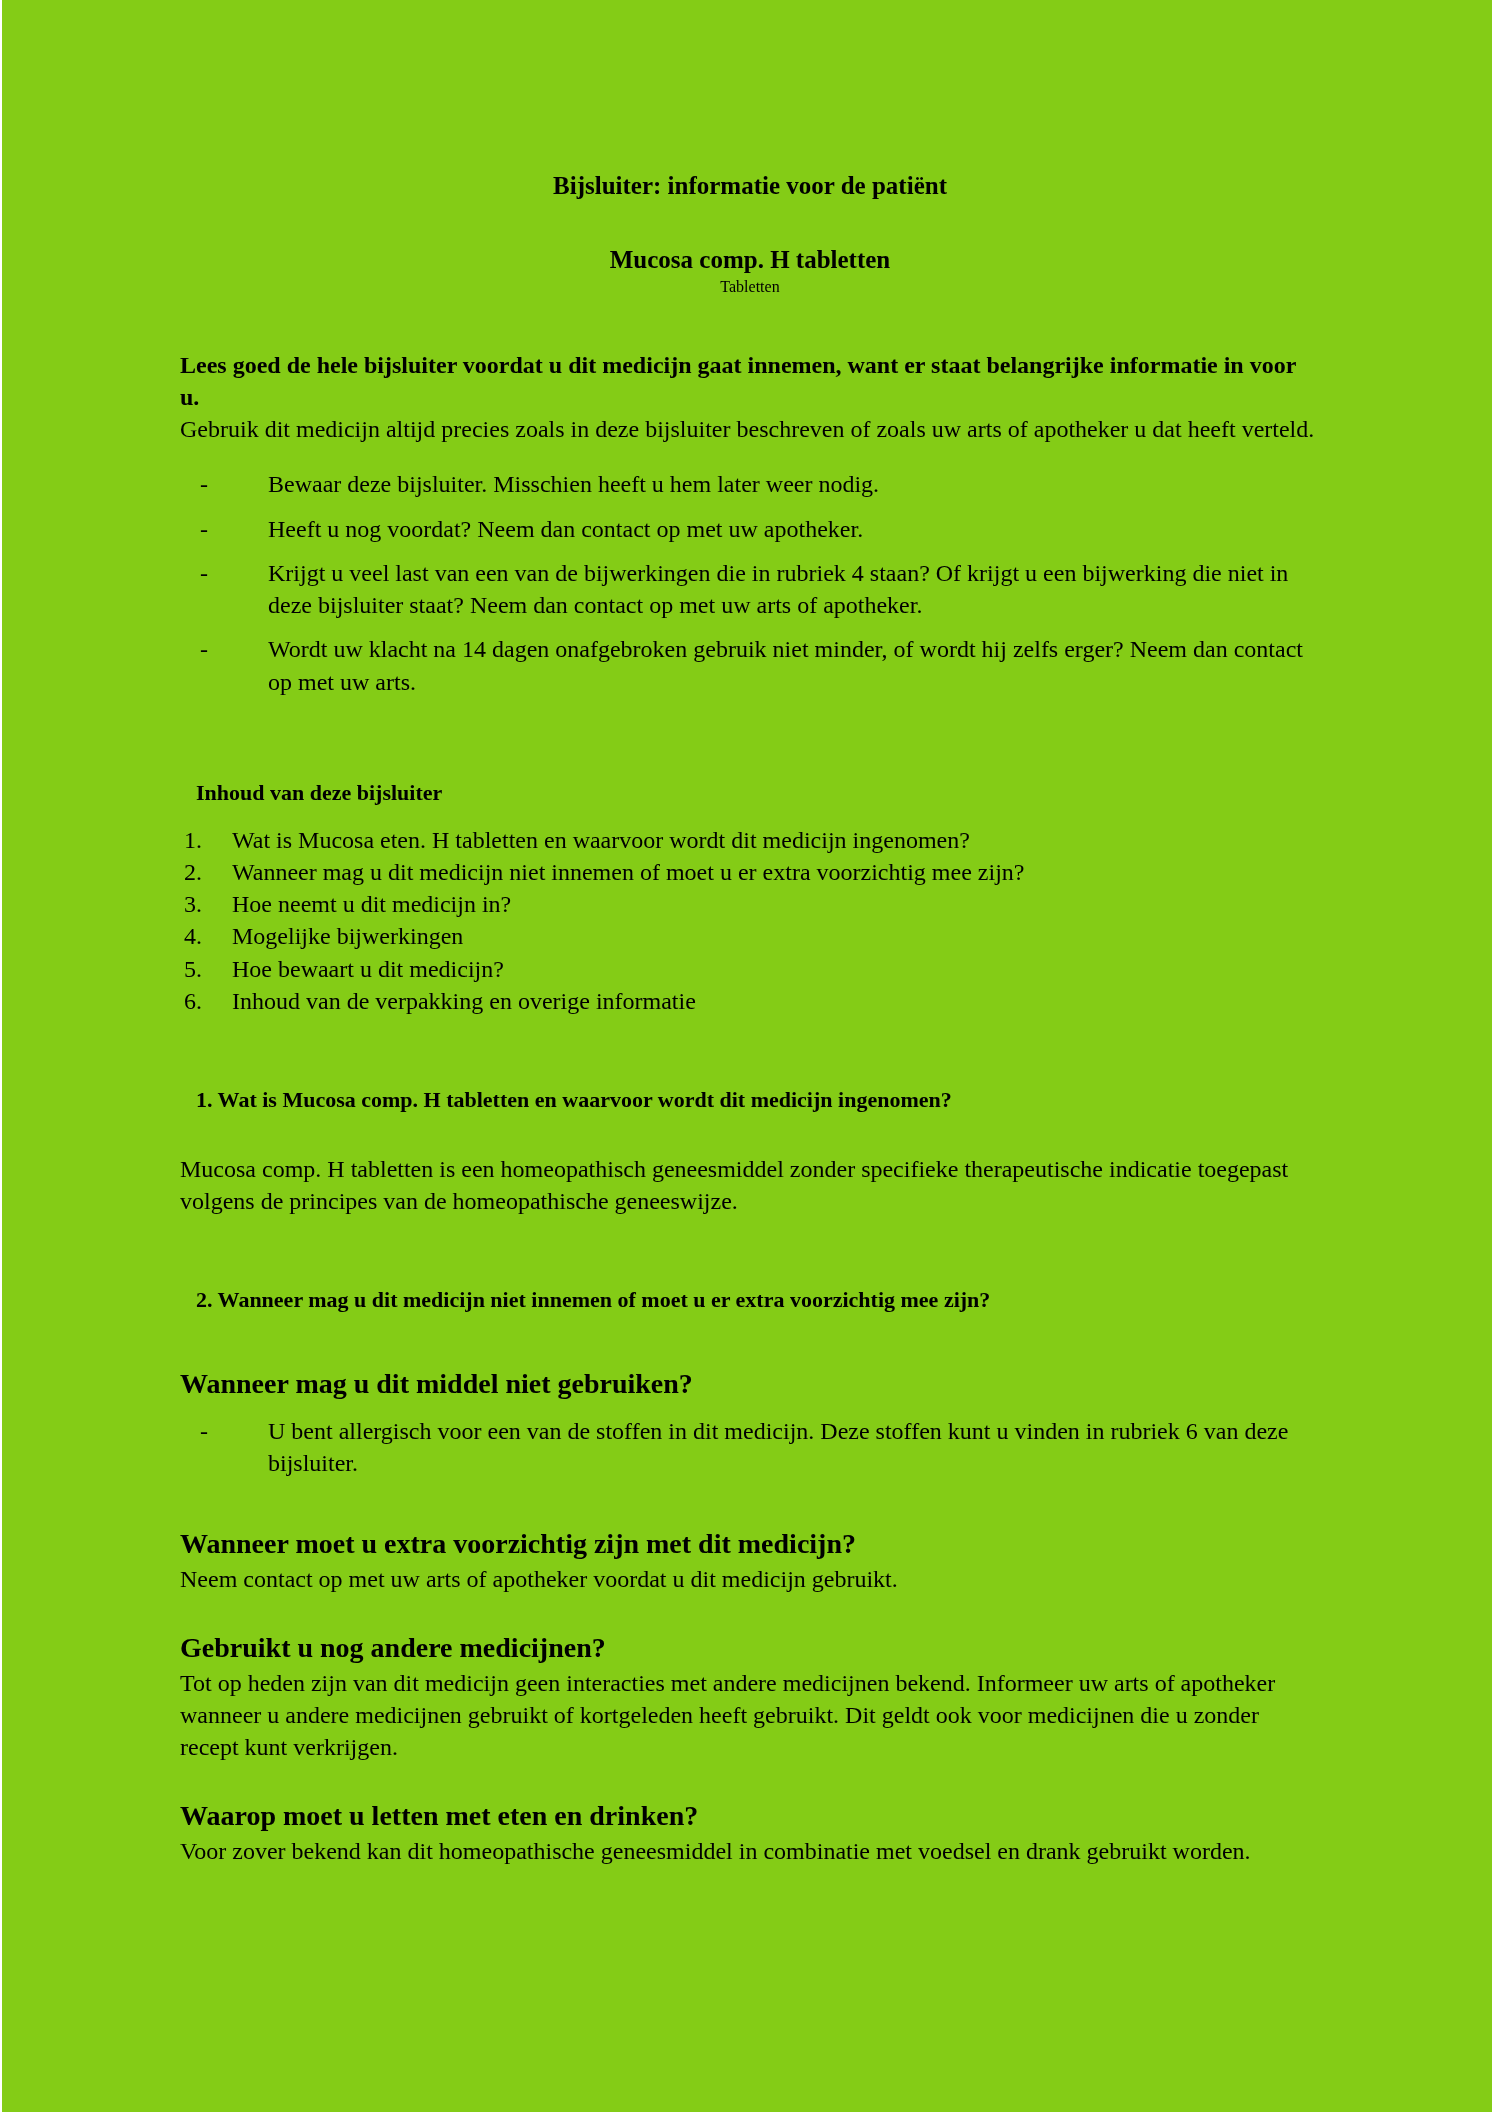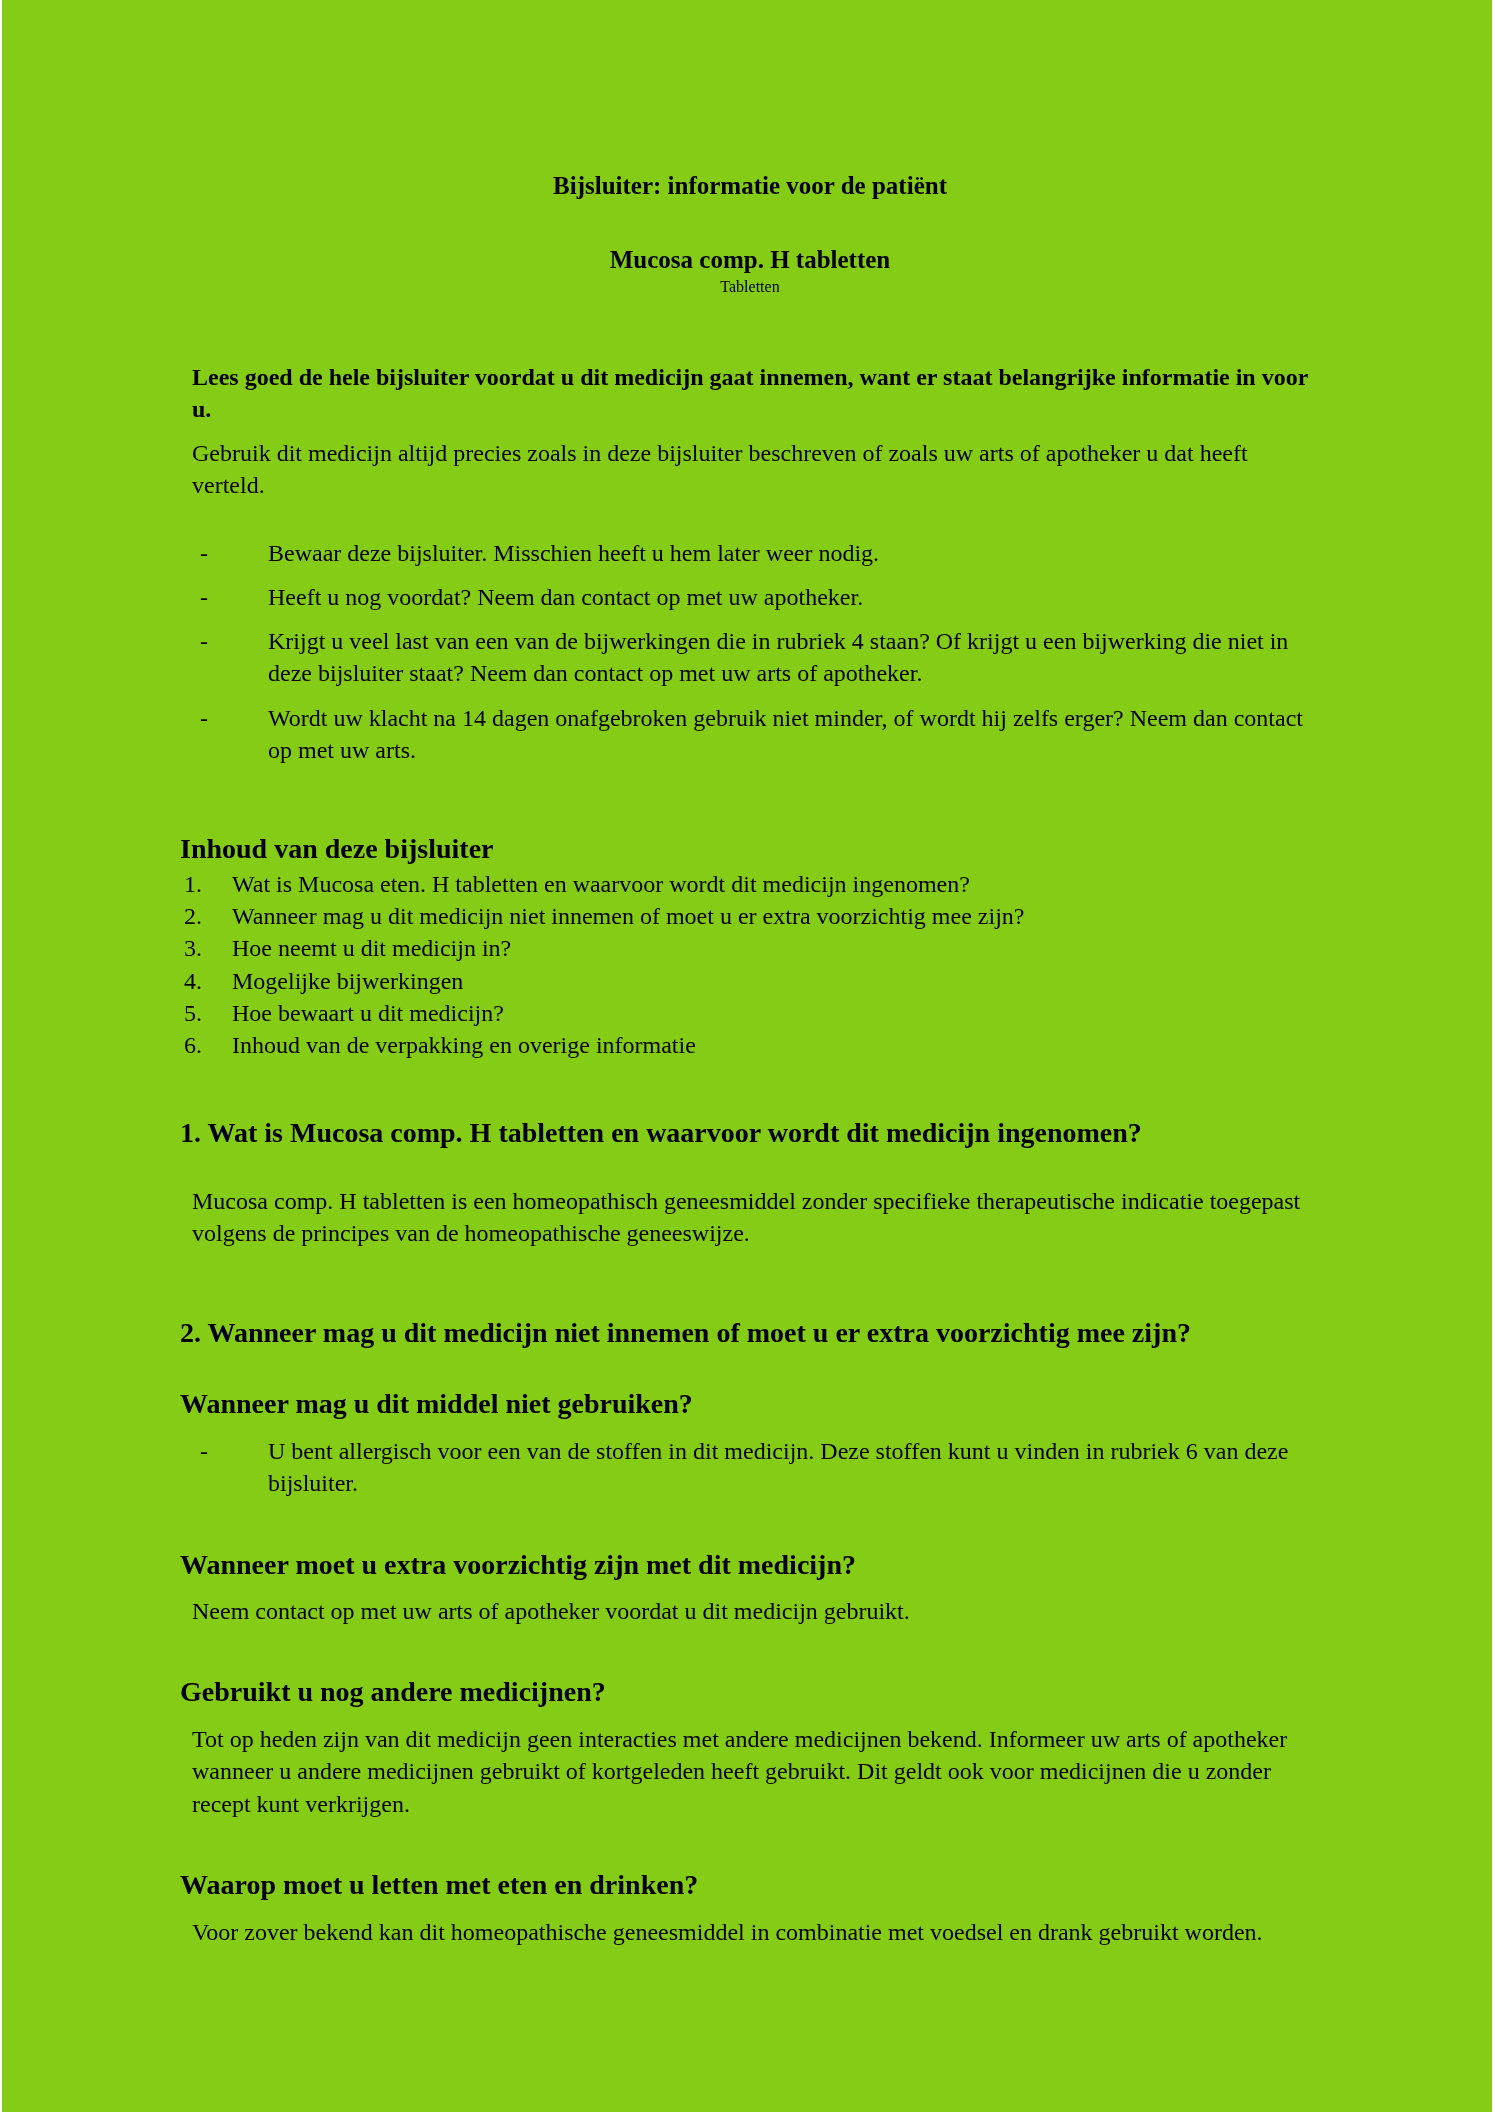--- a/index.html
+++ b/index.html
@@ -62,32 +62,32 @@
   }
   .gap-sm {
     height: 22px;
   }
   .gap-xs {
     height: 11px;
   }
   p.body {
     font-size: 24px;
     line-height: 1.345;
-    margin: 12px;
+    margin: 0;
     text-align: left;
   }
   p.body.bold,
   .bold {
     font-weight: bold;
   }
   .section-heading {
     font-weight: bold;
-    font-size: 28px;
-    line-height: 1.345;
-    margin: 0;
+    font-size: 22px;
+    line-height: 1.345;
+    margin: 16px;
   }
   .sub-heading {
     font-weight: bold;
     font-size: 28px;
     line-height: 1.345;
     margin: 0;
   }
   
   ul.dash-list {
     list-style: none;

